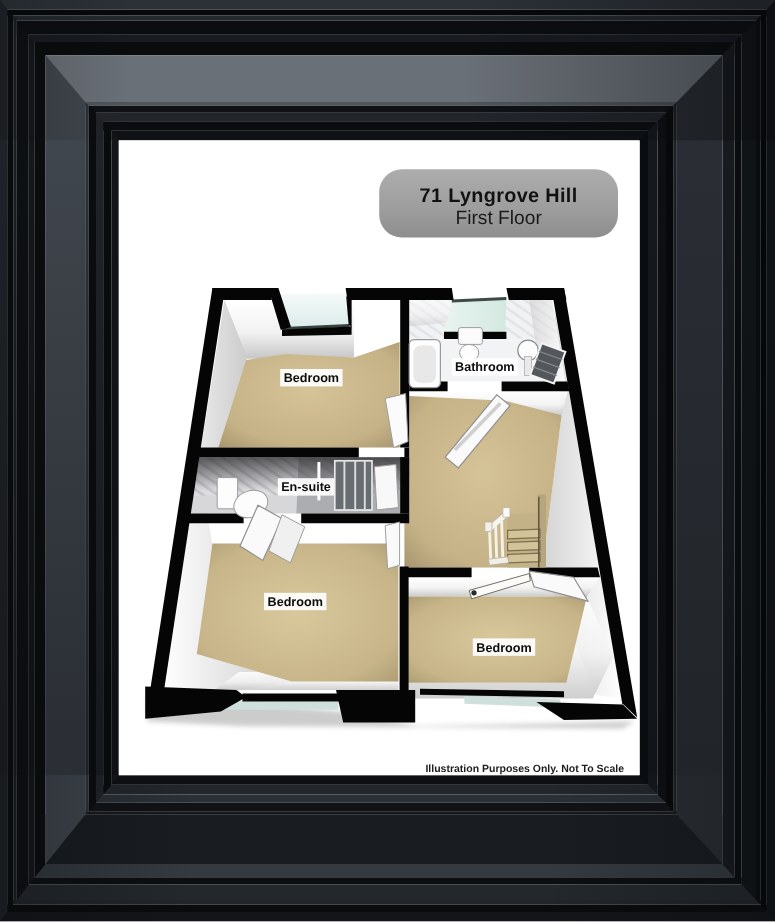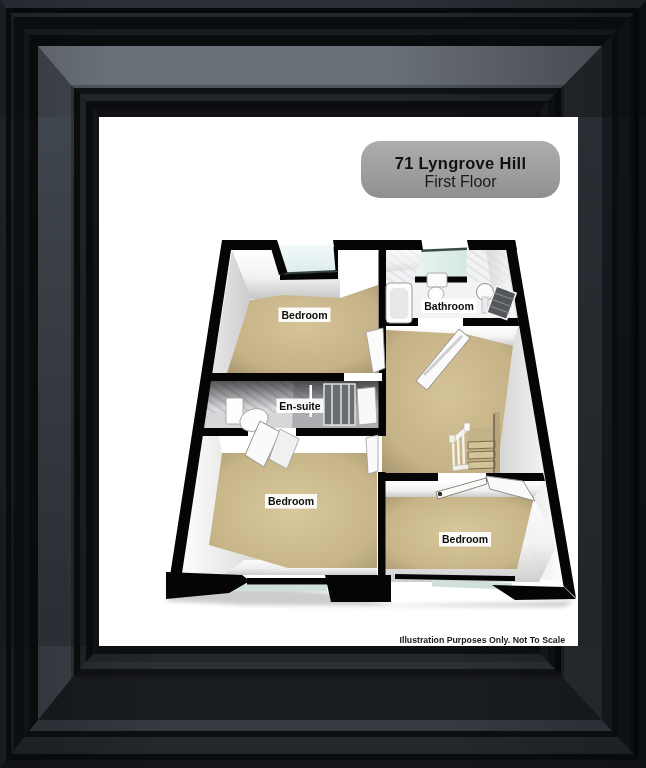--- a/index.html
+++ b/index.html
@@ -11,21 +11,21 @@
 #f3{left:11px;top:13px;width:623px;height:741px;border-width:4px 4px 4px 3px;border-color: #24292e #0a0c0e #22262b #1b1f24;}
 #f4{left:14px;top:17px;width:616px;height:733px;border-width:12px 12px 13px 10px;border-color: #0b0d10 #111417 #24282d #0d0f12;}
 #f5{left:24px;top:29px;width:594px;height:708px;border-width:6px 6px 6px 5px;border-color: #181b20 #0a0c0e #0c0e11 #14171b;}
 #f6{left:29px;top:35px;width:583px;height:696px;border-width:11px 10px 11px 9px;border-color: #090b0d #171a1e #343a40 #0a0c0e;}
 #f7{left:38px;top:46px;width:564px;height:674px;border-width:39px 38px 41px 33px;border-color: #6a7077 #2a2d33 #191c20 #40464d;}
 #f8{left:71px;top:85px;width:493px;height:594px;border-width:3px 3px 3px 3px;border-color: #4e555c #1c1f24 #17191d #2d3238;}
 #f9{left:74px;top:88px;width:487px;height:588px;border-width:6px 6px 7px 6px;border-color: #0f1115 #07080a #101216 #0a0c0e;}
 #f10{left:80px;top:94px;width:475px;height:575px;border-width:7px 7px 7px 6px;border-color: #22262c #0d0f12 #2b3036 #202428;}
 #f11{left:86px;top:101px;width:462px;height:561px;border-width:8px 8px 8px 7px;border-color: #0a0c0f #15181c #23272c #090b0d;}
 #f12{left:93px;top:109px;width:447px;height:545px;border-width:8px 7px 8px 6px;border-color: #0f1114 #0a0c0f #0d0f12 #131519;}
-#mat{position:absolute;left:99px;top:117px;width:434px;height:529px;background:#fff;margin-left:45px;}
+#mat{position:absolute;left:99px;top:117px;width:434px;height:529px;background:#fff;}
 .ov{position:absolute;pointer-events:none;}
 #ovT{left:0;top:0;width:646px;height:117px;background:linear-gradient(90deg,rgba(8,10,13,.20) 0%,rgba(8,10,13,0) 17%,rgba(8,10,13,0) 60%,rgba(8,10,13,.40) 97%);}
 #ovL{left:0;top:117px;width:99px;height:529px;background:linear-gradient(180deg,rgba(8,10,13,0) 0%,rgba(8,10,13,.38) 92%);}
 #ovR{left:533px;top:117px;width:113px;height:529px;background:linear-gradient(180deg,rgba(8,10,13,0) 0%,rgba(8,10,13,.25) 95%);}
 #ovB{left:0;top:646px;width:646px;height:122px;background:linear-gradient(90deg,rgba(8,10,13,.30) 0%,rgba(8,10,13,0) 25%,rgba(8,10,13,0) 70%,rgba(8,10,13,.28) 100%);}
 </style>
 </head>
 <body>
 <div id="stage">
   <div class="b" id="f1"></div>

